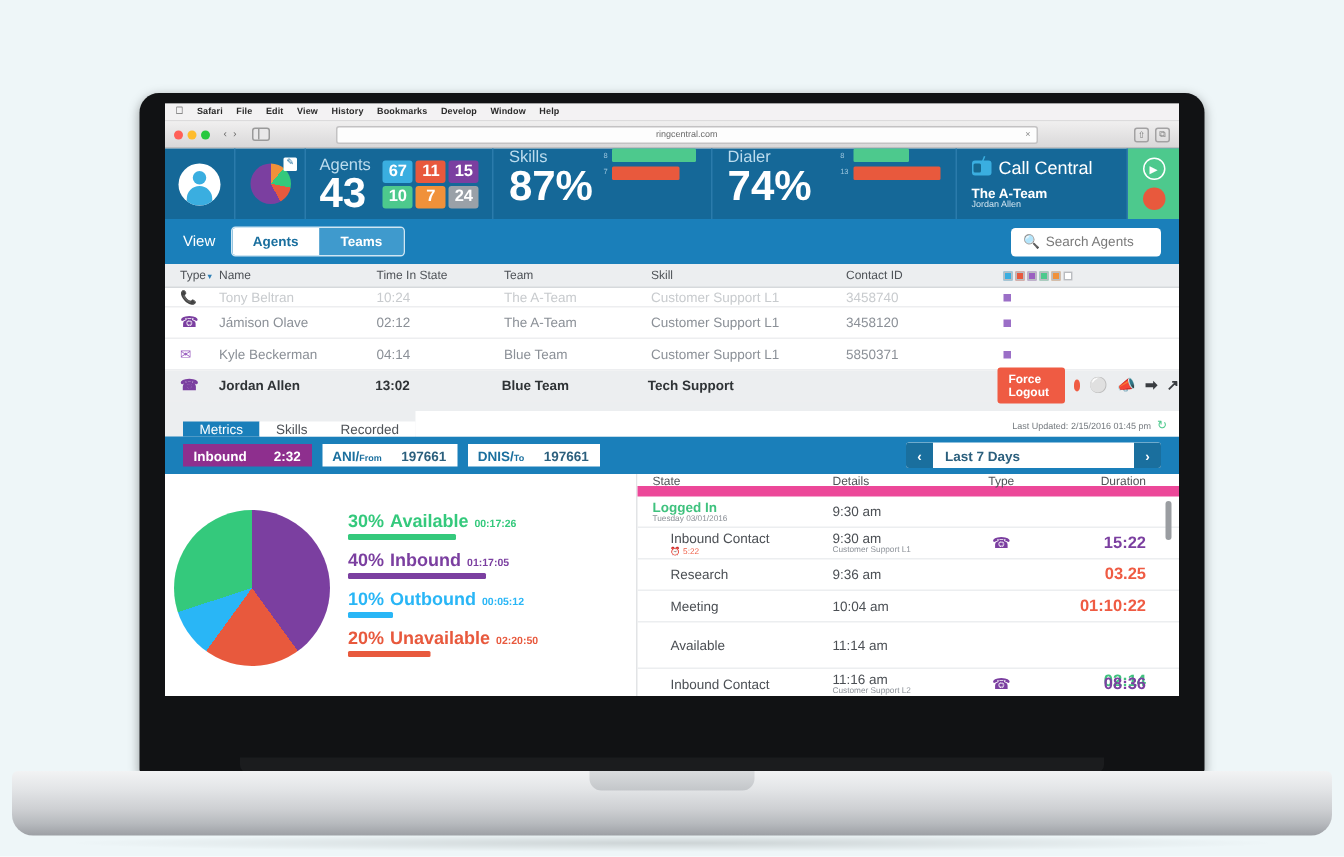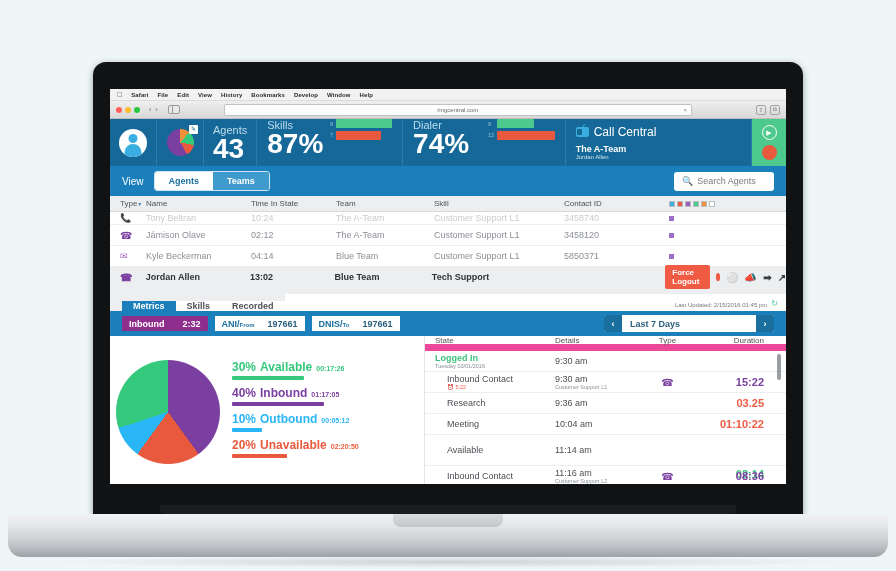--- a/index.html
+++ b/index.html
@@ -16,21 +16,21 @@
   #lid {
     position: absolute;
     left: 93px; top: 62px;
     width: 710px; height: 455px;
     background: #111214;
     border-radius: 13px 13px 4px 4px;
     box-shadow: 0 2px 7px rgba(0,0,0,.35);
   }
   #screen {
     position: absolute;
-    left: 110px; top: 89px;
+    left: 110px; top: 69px;
     width: 676px; height: 395px;
     background: #ffffff;
     overflow: hidden;
   }
   #base {
     position: absolute;
     left: 8px; top: 514px;
     width: 880px; height: 43px;
     background: linear-gradient(to bottom, #f2f3f4 0%, #e3e5e7 28%, #cdcfd2 60%, #b6b9bd 82%, #9da0a5 100%);
     border-radius: 4px 4px 14px 14px;
@@ -190,21 +190,21 @@
   .force-logout {
     background: #ef5b43; color: #fff; font-size: 8px; font-weight: bold;
     padding: 3px 7px; border-radius: 2px; cursor: pointer;
   }
   .rec-dot { width: 8px; height: 8px; border-radius: 50%; background: #ef5b43; }
   .aicon { font-size: 10px; color: #3a3d41; }
 
   
   .metrics-wrap { background: #eceef0; padding: 6px 0 0 0; }
   .tabs { display: flex; padding-left: 12px; gap: 0; align-items: flex-end; position: relative; }
-  .tab { padding: 0 11px; font-size: 9px; font-weight: bold; cursor: pointer; }
+  .tab { padding: 0 11px; font-size: 9px; font-weight: normal; cursor: pointer; }
   .tab-active { background: #1a7fba; color: #fff; }
   .tab-idle { background: #fff; color: #4e5257; }
   .tabs-spacer { flex: 1; background: #fff; height: 17px; }
   .last-updated { font-size: 6px; color: #74797e; margin-left: auto; padding: 0 8px 3px 0; display:flex; gap:4px; align-items:center;}
   .refresh-ico { color: #4dc98d; font-size: 8px; }
 
   .filter-bar { display: flex; align-items: center; background: #1a7fba; padding: 4px 12px; gap: 7px; }
   .chip { display: flex; align-items: center; height: 15px; font-size: 9px; font-weight: bold; }
   .chip-inbound { background: #8e2f8e; color: #fff; padding: 0 7px; gap: 18px; }
   .chip-white { background: #fff; color: #1a6f9e; padding: 0 7px; gap: 13px; }
@@ -307,20 +307,28 @@
       <div class="hx h-pie">
         <div class="mini-pie"></div>
         <div class="pie-edit">✎</div>
       </div>
 
       <div class="hx h-agents">
         <div>
           <div class="h-label">Agents</div>
           <div class="h-big">43</div>
         </div>
+        <div class="agents-grid">
+          <div class="ag-cell" style="background: rgb(58, 174, 224);">67</div>
+          <div class="ag-cell" style="background: rgb(232, 89, 61);">11</div>
+          <div class="ag-cell" style="background: rgb(123, 63, 160);">15</div>
+          <div class="ag-cell" style="background: rgb(77, 201, 141);">10</div>
+          <div class="ag-cell" style="background: rgb(240, 145, 58);">7</div>
+          <div class="ag-cell" style="background: rgb(154, 161, 168);">24</div>
+        </div>
       </div>
 
       <div class="hx h-block" style="flex-direction:row; gap:7px;">
         <div>
           <div class="h-label">Skills</div>
           <div class="h-big">87%</div>
         </div>
         <div class="h-bars">
           <div class="bar-nums">
             <span>8</span>

